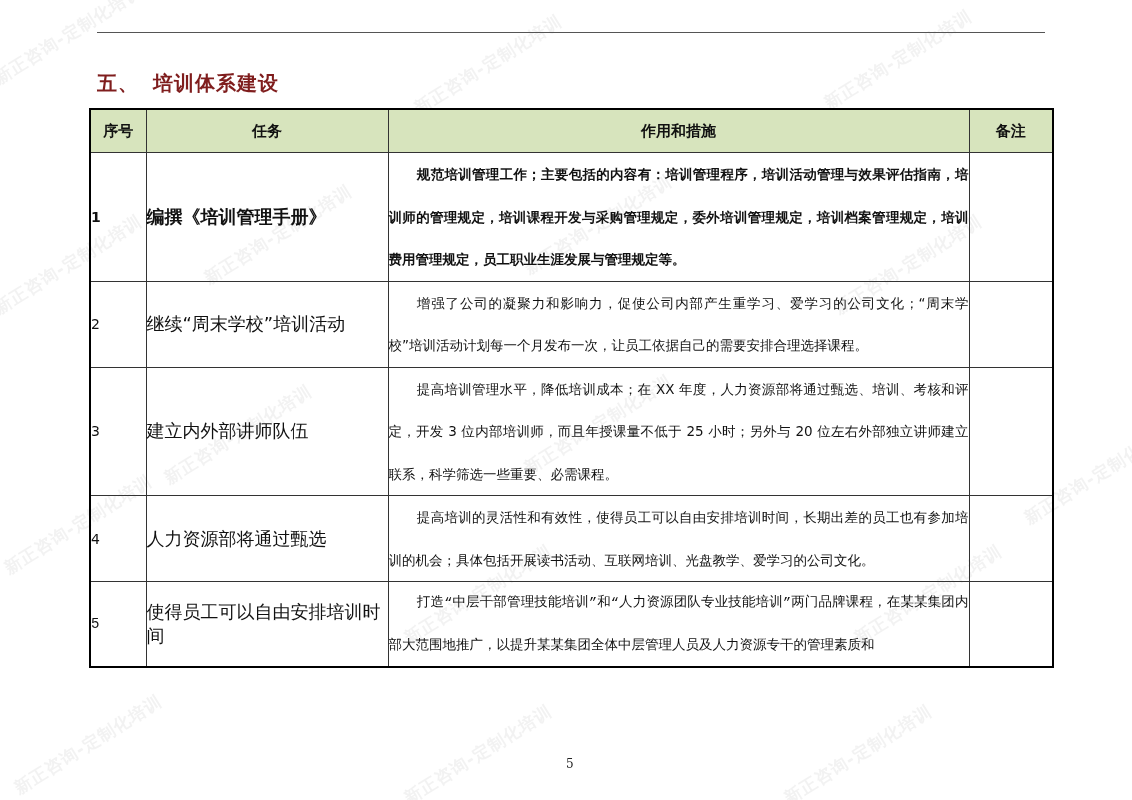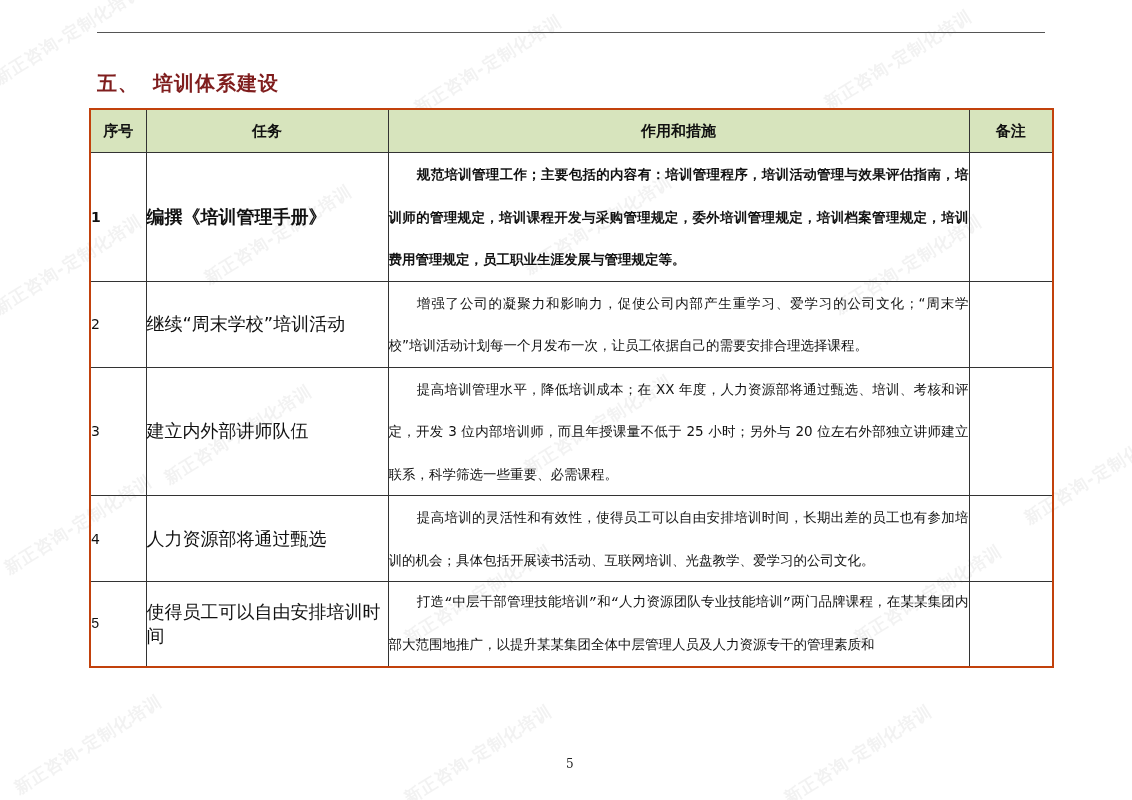--- a/index.html
+++ b/index.html
@@ -37,21 +37,21 @@
       display: inline-block;
       width: 56px;
     }
     table.plan {
       position: absolute;
       left: 89px;
       top: 108px;
       width: 963px;
       border-collapse: collapse;
       table-layout: fixed;
-      border: 2px solid #c2410c;
+      border: 2px solid #000000;
     }
     table.plan th, table.plan td {
       border: 1px solid #333333;
       padding: 0;
       vertical-align: middle;
     }
     table.plan thead th {
       background: #d7e4bd;
       height: 42px;
       font-size: 15px;

